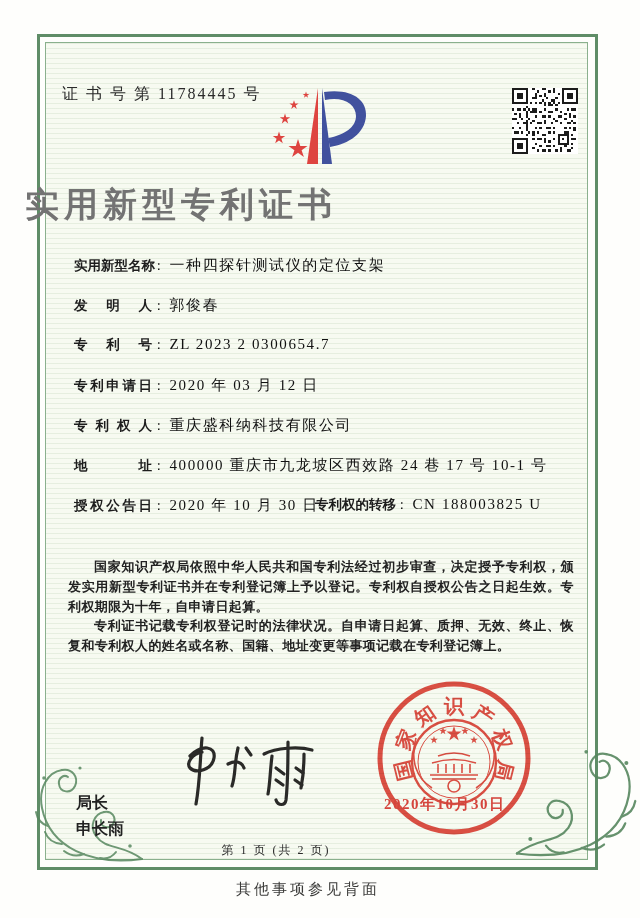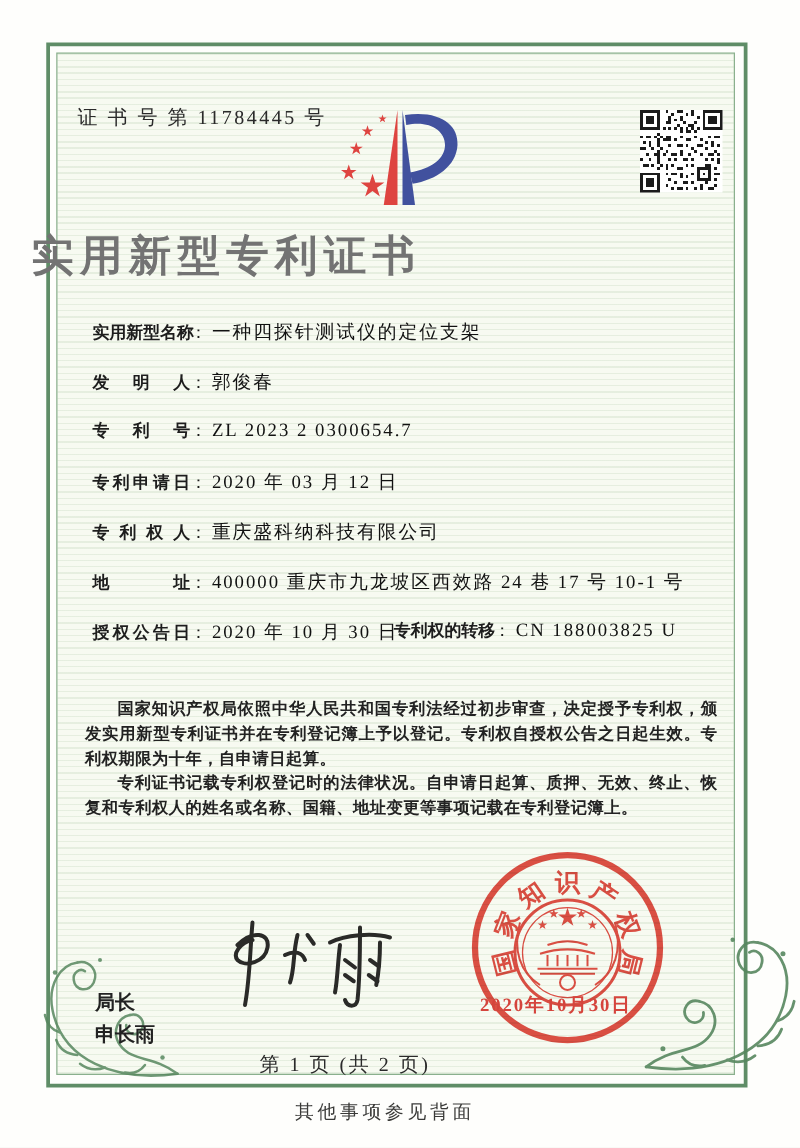--- a/index.html
+++ b/index.html
@@ -31,21 +31,21 @@
   .paras{position:absolute;left:68px;top:557px;width:506px;font-size:13px;line-height:19.8px;
          letter-spacing:0.4px;color:#222;text-align:justify;font-weight:bold;}
   .paras p{margin:0;text-indent:2em;}
   .officials{position:absolute;left:76px;top:742px;font-family:"Liberation Sans","DejaVu Sans",sans-serif;
          font-weight:bold;font-size:16px;line-height:26px;color:#222;margin-top:48px;}
   .signature{position:absolute;left:172px;top:730px;}
   .seal{position:absolute;left:372px;top:676px;mix-blend-mode:multiply;opacity:0.95;}
   .seal-date{position:absolute;left:384px;top:795px;font-size:15px;letter-spacing:1.5px;
          color:#d5443c;font-weight:bold;}
   .page-no{position:absolute;left:0;top:842px;width:552px;text-align:center;
-         font-size:16px;letter-spacing:2px;color:#2a2a2a;}
+         font-size:12px;letter-spacing:2px;color:#2a2a2a;}
   .back-note{position:absolute;left:0;top:880px;width:616px;text-align:center;
          font-size:15px;letter-spacing:3px;color:#3a3a38;}
   .flourish{position:absolute;}
   .flourish.left{left:30px;top:756px;}
   .flourish.right{left:508px;top:736px;transform:scaleX(-1);}
   svg text{font-family:"Liberation Serif","DejaVu Serif",serif;}
 </style>
 </head>
 <body>
 

